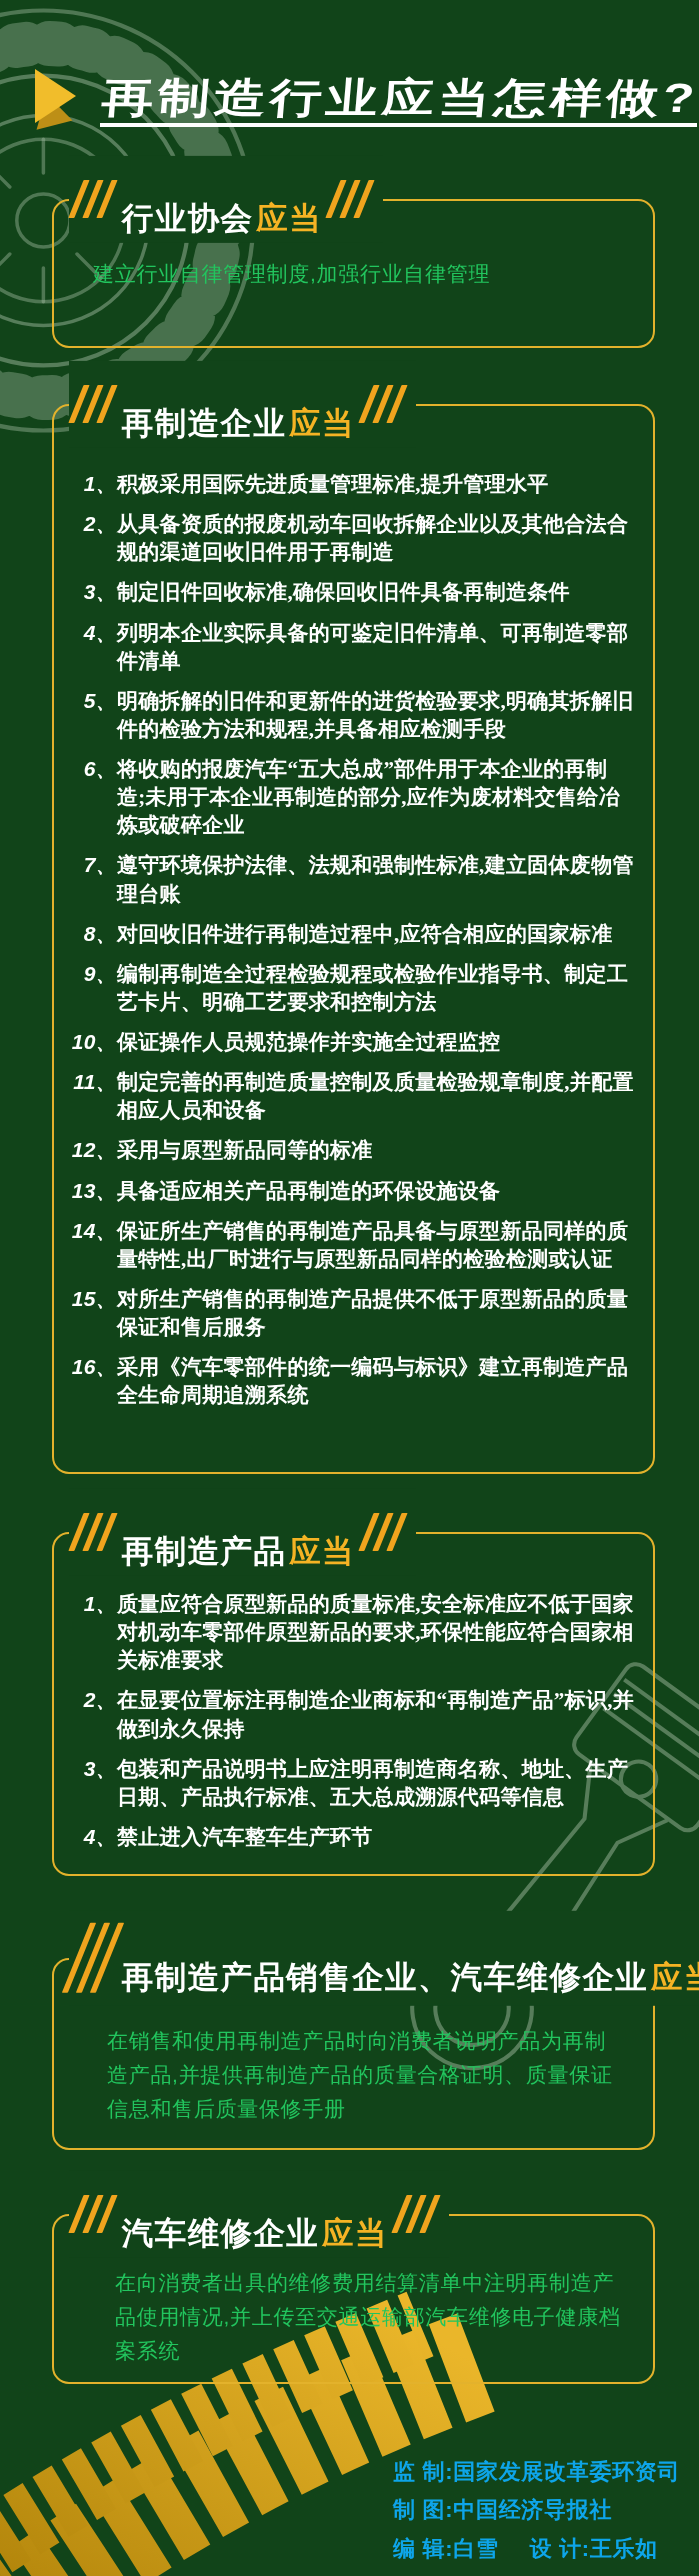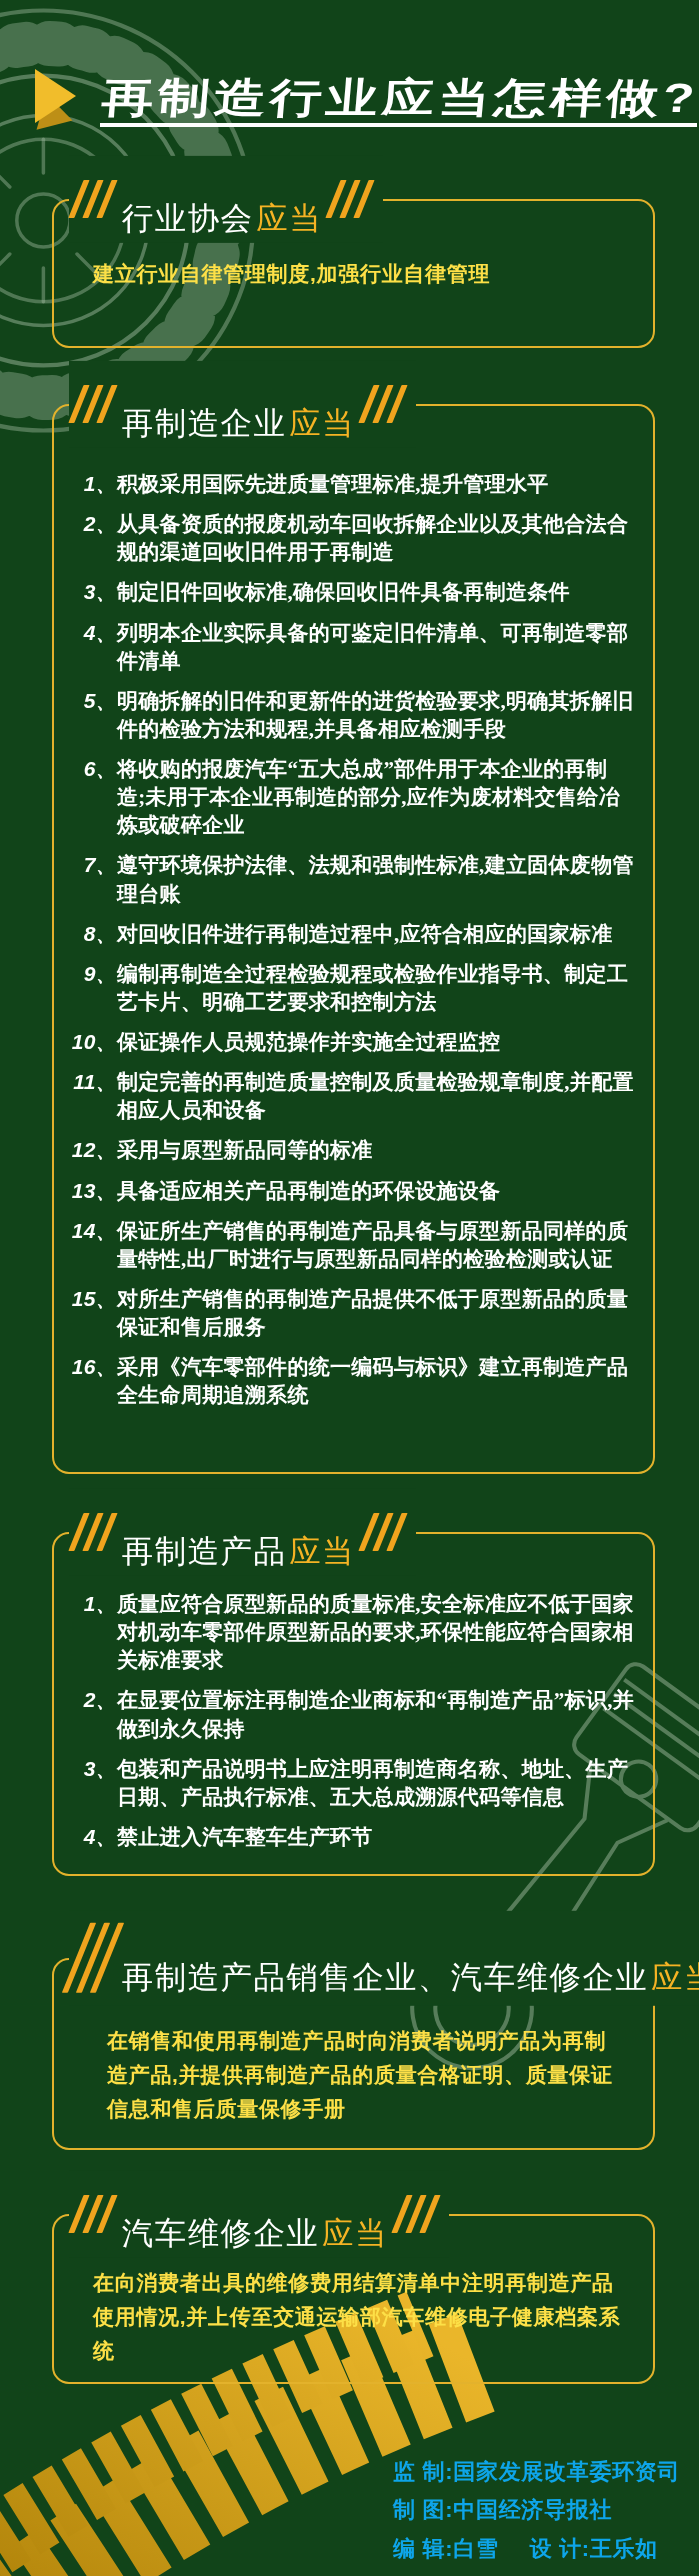--- a/index.html
+++ b/index.html
@@ -29,31 +29,31 @@
   .panel{position:absolute;left:52px;width:603px;box-sizing:border-box;
     border:2.8px solid #e3b22c;border-radius:17px;z-index:2;}
   .p1{top:199px;height:149px;}
   .p2{top:404px;height:1070px;}
   .p3{top:1532px;height:344px;}
   .p4{top:1958px;height:192px;}
   .p5{top:2214px;height:170px;}
 
   .panel-title{position:absolute;top:0;left:15.4px;transform:translateY(-52%);
     display:flex;align-items:center;gap:11.2px;background:#114419;padding:4.2px 15.4px 4.2px 7px;z-index:4;}
-  .ht{font-size:31.5px;font-weight:normal;color:#ffffff;letter-spacing:1.4px;white-space:nowrap;line-height:1.25;margin-top:39px;}
+  .ht{font-size:31.5px;font-weight:bold;color:#ffffff;letter-spacing:1.4px;white-space:nowrap;line-height:1.25;margin-top:39px;}
   .ht .y{color:#f5b324;margin-left:2.8px;}
   .ht.two{display:flex;flex-direction:row;line-height:1.5;}
   .slashes{display:flex;gap:7.7px;}
   .slashes i{display:block;width:6.3px;height:38px;background:#f0a41e;transform:skewX(-22deg);border-radius:0.7px;}
   .p4 .slashes i{height:70px;}
 
-  .body-text{margin:0;color:#fde047;font-weight:bold;font-size:21px;line-height:1.62;letter-spacing:0.7px;}
+  .body-text{margin:0;color:#22c55e;font-weight:normal;font-size:21px;line-height:1.62;letter-spacing:0.7px;}
   .p1 .body-text{padding:56px 35px 0 39px;}
   .p4 .body-text{padding:64px 32px 0 53px;}
-  .p5 .body-text{padding:50px 32px 0 39px;}
+  .p5 .body-text{padding:50px 32px 0 61px;}
 
   .items{box-sizing:border-box;}
   .p2 .items{padding:64px 18px 0 14px;}
   .p3 .items{padding:56px 18px 0 14px;}
   .item{display:flex;align-items:flex-start;margin-bottom:12px;color:#ffffff;font-weight:bold;
     font-size:21px;line-height:1.34;letter-spacing:0.3px;}
   .item .num{flex:0 0 49px;text-align:right;font-style:italic;white-space:nowrap;}
   .item .txt{flex:1;font-family:Liberation Serif, serif;}
 
   

